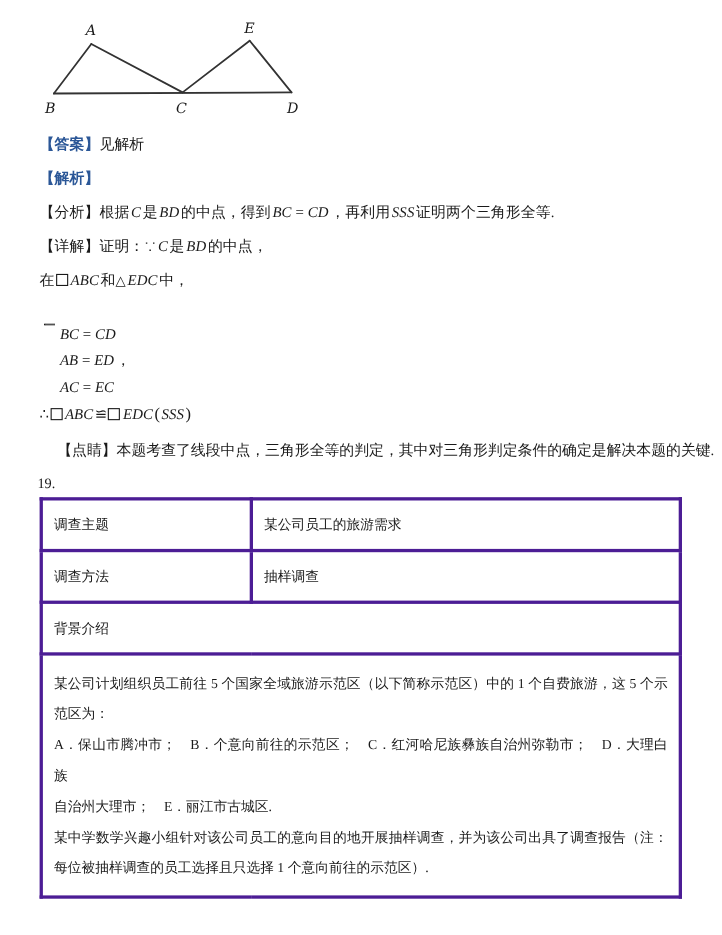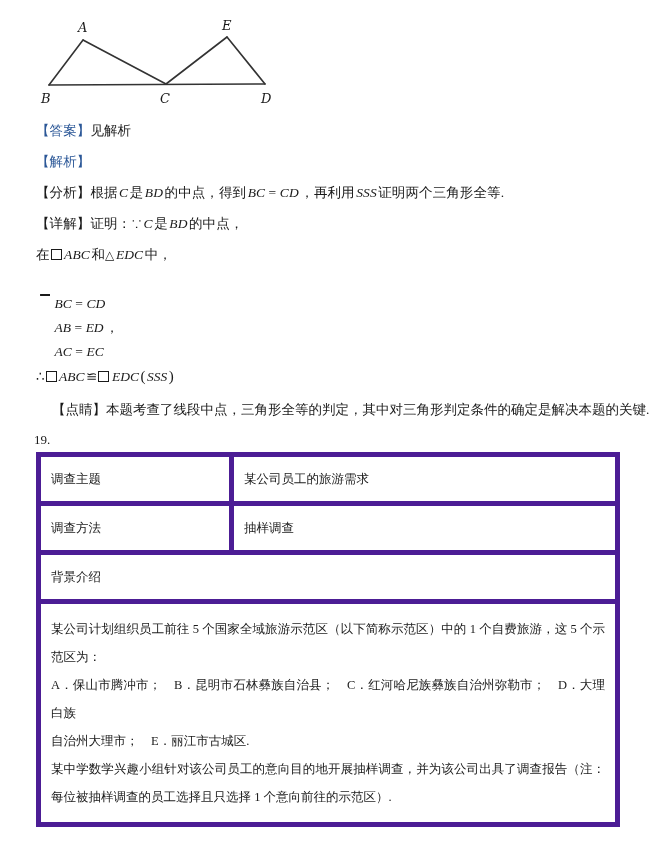--- a/index.html
+++ b/index.html
@@ -40,21 +40,21 @@
     top: 124px;
     width: 592px;
   }
   .line {
     font-size: 13.5px;
     line-height: 14px;
     margin-bottom: 17px;
     white-space: nowrap;
     letter-spacing: 0.1px;
   }
-  .tag-blue { color: #2b5797; }
+  .tag-blue { color: #2b5797; font-weight: bold; }
   .tag-black { color: #1a1a1a; font-weight: 500; }
   .mi {
     font-family: "Liberation Serif", "DejaVu Serif", serif;
     font-style: italic;
     padding: 0 1.5px;
   }
   .op { padding: 0 2px; }
   .sym-box {
     display: inline-block;
     width: 9px;
@@ -131,21 +131,21 @@
   .survey-table {
     position: absolute;
     left: 36px;
     top: 452px;
     width: 584px;
     border-collapse: collapse;
     table-layout: fixed;
     font-size: 12.5px;
   }
   .survey-table td {
-    border: 5px solid #4c1d95;
+    border: 3px solid #4c1d95;
     padding: 11px 10px;
     vertical-align: middle;
     color: #1a1a1a;
     line-height: 22px;
   }
   .col-label { width: 168px; }
   .row-std td { height: 18px; }
   .para {
     margin: 0;
     line-height: 28px;
@@ -237,21 +237,21 @@
       <tr class="row-std">
         <td class="col-label">调查方法</td>
         <td>抽样调查</td>
       </tr>
       <tr>
         <td colspan="2">背景介绍</td>
       </tr>
       <tr>
         <td colspan="2" class="opts-cell">
           <p class="para">某公司计划组织员工前往 5 个国家全域旅游示范区（以下简称示范区）中的 1 个自费旅游，这 5 个示范区为：</p>
-          <p class="para">A．保山市腾冲市；　B．昆明市石林彝族自治县；　C．红河哈尼族彝族自治州弥勒市；　D．大理白族</p>
+          <p class="para">A．保山市腾冲市；　B．个意向前往的示范区；　C．红河哈尼族彝族自治州弥勒市；　D．大理白族</p>
           <p class="para">自治州大理市；　E．丽江市古城区.</p>
           <p class="para">某中学数学兴趣小组针对该公司员工的意向目的地开展抽样调查，并为该公司出具了调查报告（注：每位被抽样调查的员工选择且只选择 1 个意向前往的示范区）.</p>
         </td>
       </tr>
 
     </tbody>
   </table>
 
 </div>
 

